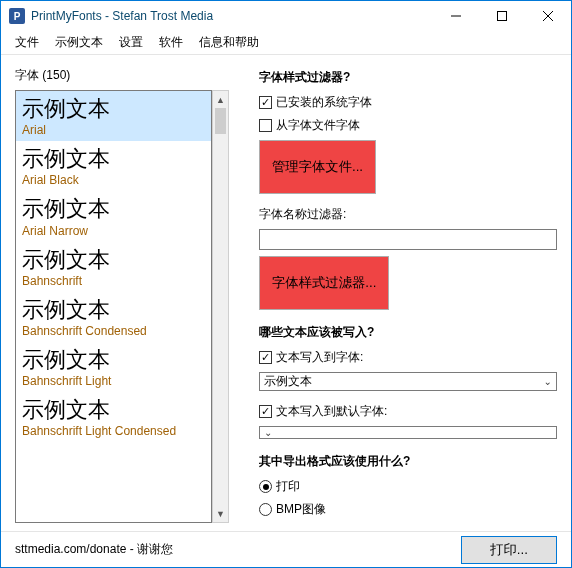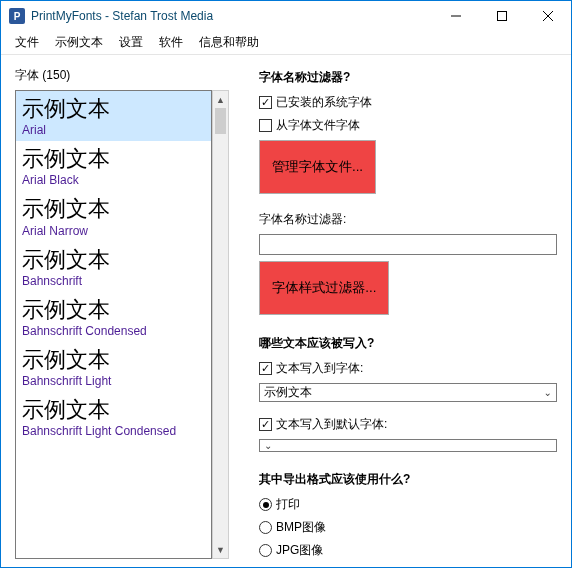--- a/index.html
+++ b/index.html
@@ -14,21 +14,21 @@
   .menubar { height: 24px; display: flex; align-items: flex-end; padding: 0 6px; border-bottom: 1px solid #e5e5e5; background:#fff; }
   .menuitem { padding: 3px 8px; cursor: default; }
   .content { flex: 1; display: flex; padding: 12px 14px 8px 14px; gap: 30px; overflow: hidden; }
   .leftcol { width: 214px; display: flex; flex-direction: column; }
   .panel-title { font-weight: normal; margin-bottom: 6px; }
   .listwrap { flex: 1; display: flex; }
   .fontlist { flex: 1; border: 1px solid #7a7a7a; background: #fff; overflow: hidden; }
   .fontitem { padding: 6px 6px 4px 6px; }
   .fontitem.selected { background: #cde8ff; }
   .sample { font-family: serif; font-size: 22px; color: #000; line-height: 1.1; }
-  .fontname { color: #4c1d95; font-size: 12px; margin-top: 2px; }
+  .fontname { color: #a16207; font-size: 12px; margin-top: 2px; }
   .scrollbar { width: 17px; border: 1px solid #cfcfcf; border-left: 1px solid #cfcfcf; background: #f0f0f0; display: flex; flex-direction: column; }
   .sbbtn { height: 17px; display: flex; align-items: center; justify-content: center; color: #555; font-size: 9px; }
   .sbtrack { flex: 1; position: relative; }
   .sbthumb { position: absolute; left: 2px; right: 2px; top: 0; height: 26px; background: #cdcdcd; }
   .rightcol { flex: 1; display: flex; flex-direction: column; gap: 6px; overflow: hidden; }
   .section-title { font-weight: bold; margin-top: 2px; margin-bottom: 2px; }
   .row { display: flex; align-items: center; gap: 4px; }
   .checkbox { width: 13px; height: 13px; border: 1px solid #333; display: inline-flex; align-items: center; justify-content: center; background: #fff; }
   .checkbox.checked::after { content: "✓"; font-size: 11px; line-height: 1; color: #000; }
   .radio { width: 13px; height: 13px; border: 1px solid #333; border-radius: 50%; display: inline-flex; align-items: center; justify-content: center; background: #fff; }
@@ -118,21 +118,21 @@
           <div class="sbbtn">▲</div>
           <div class="sbtrack">
             <div class="sbthumb"></div>
           </div>
           <div class="sbbtn">▼</div>
         </div>
       </div>
     </div>
 
     <div class="rightcol">
-      <div class="section-title">字体名称过滤器?</div>
+      <div class="section-title">字体样式过滤器?</div>
       <div class="row">
         <span class="checkbox checked"></span>
         <span>已安装的系统字体</span>
       </div>
       <div class="row">
         <span class="checkbox"></span>
         <span>从字体文件字体</span>
       </div>
       <div class="row">
         <button class="btn">管理字体文件...</button>
@@ -171,14 +171,18 @@
         <span class="radio"></span>
         <span>BMP图像</span>
       </div>
       <div class="row">
         <span class="radio"></span>
         <span>JPG图像</span>
       </div>
     </div>
   </div>
 
+  <div class="footer">
+    <span class="status">sttmedia.com/donate - 谢谢您</span>
+    <button class="btn">打印...</button>
+  </div>
 
 </div>
 
 </body></html>

